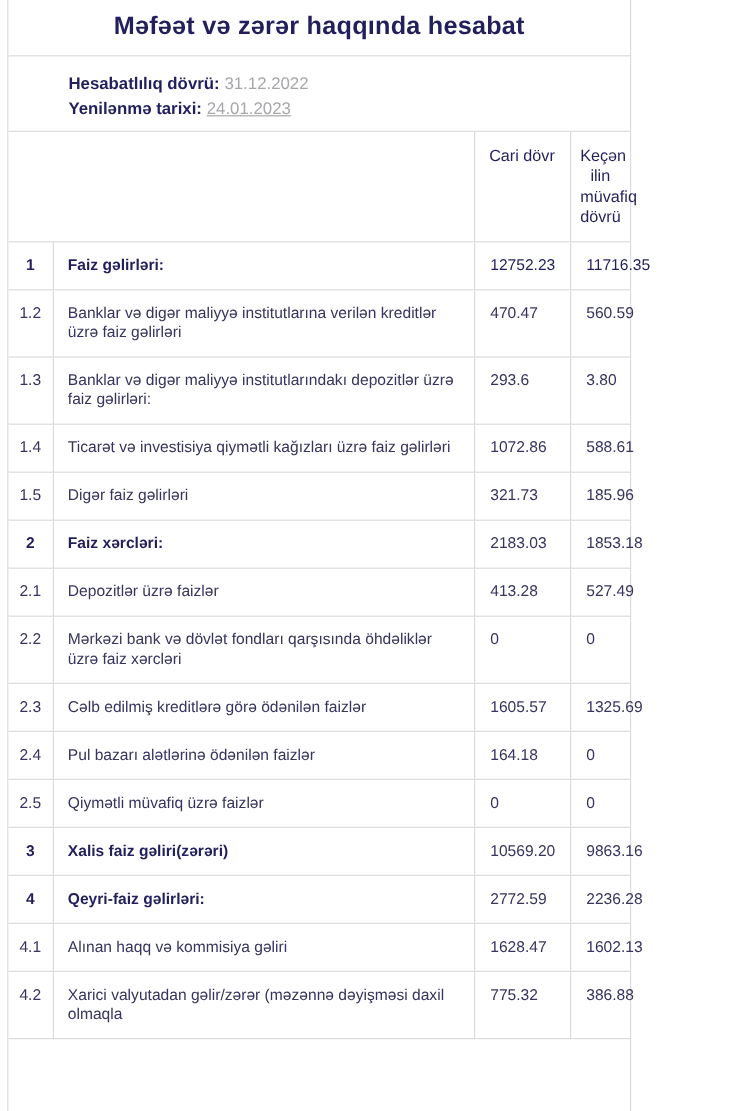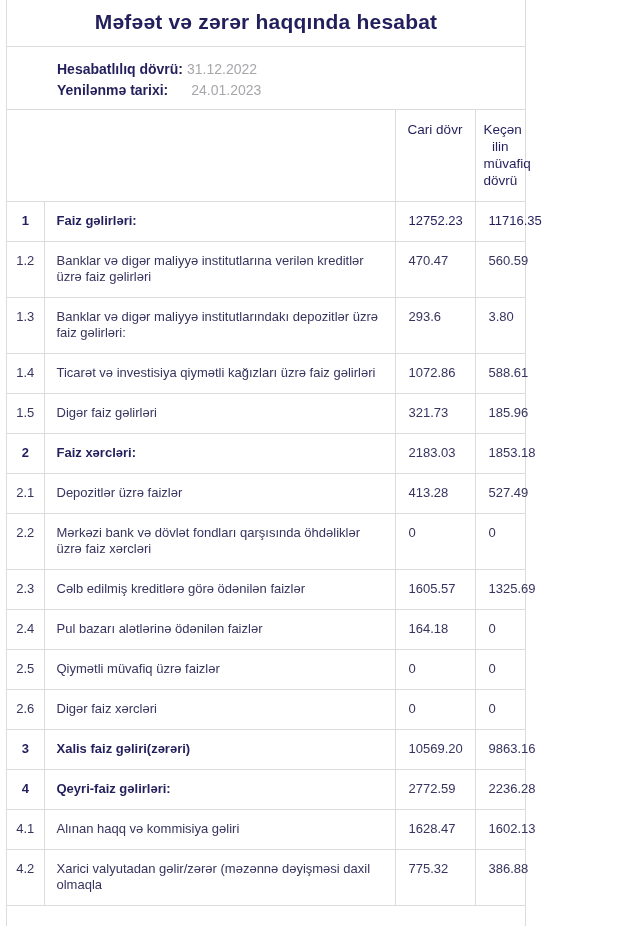--- a/index.html
+++ b/index.html
@@ -35,21 +35,21 @@
     letter-spacing: 0.2px;
   }
   
   .meta-section {
     border-bottom: 1px solid var(--border, #dcdcdc);
     padding: 12px 14px 8px 14px;
   }
   .meta-line { line-height: 21px; font-size: 14px; padding-left: 36px; }
   .meta-label { font-weight: bold; color: var(--navy, #221f5c); }
   .meta-value { color: var(--muted, #a7a7ab); margin-left: 4px; }
-  .meta-value-wide { margin-left: 23px; }
+  .meta-value-wide { margin-left: 4px; text-decoration: underline; }
   
   table {
     width: 100%;
     border-collapse: collapse;
     table-layout: fixed;
   }
   th, td { vertical-align: top; }
   thead th {
     border-bottom: 1px solid var(--border, #dcdcdc);
     font-weight: normal;
@@ -180,26 +180,20 @@
     <td class="c-label">Pul bazarı alətlərinə ödənilən faizlər</td>
     <td class="c-val">164.18</td>
     <td class="c-val c-val-last">0</td>
   </tr>
         <tr>
     <td class="c-no">2.5</td>
     <td class="c-label">Qiymətli müvafiq üzrə faizlər</td>
     <td class="c-val">0</td>
     <td class="c-val c-val-last">0</td>
   </tr>
-        <tr>
-    <td class="c-no">2.6</td>
-    <td class="c-label">Digər faiz xərcləri</td>
-    <td class="c-val">0</td>
-    <td class="c-val c-val-last">0</td>
-  </tr>
         <tr class="bold-row">
     <td class="c-no">3</td>
     <td class="c-label">Xalis faiz gəliri(zərəri)</td>
     <td class="c-val">10569.20</td>
     <td class="c-val c-val-last">9863.16</td>
   </tr>
         <tr class="bold-row">
     <td class="c-no">4</td>
     <td class="c-label">Qeyri-faiz gəlirləri:</td>
     <td class="c-val">2772.59</td>

